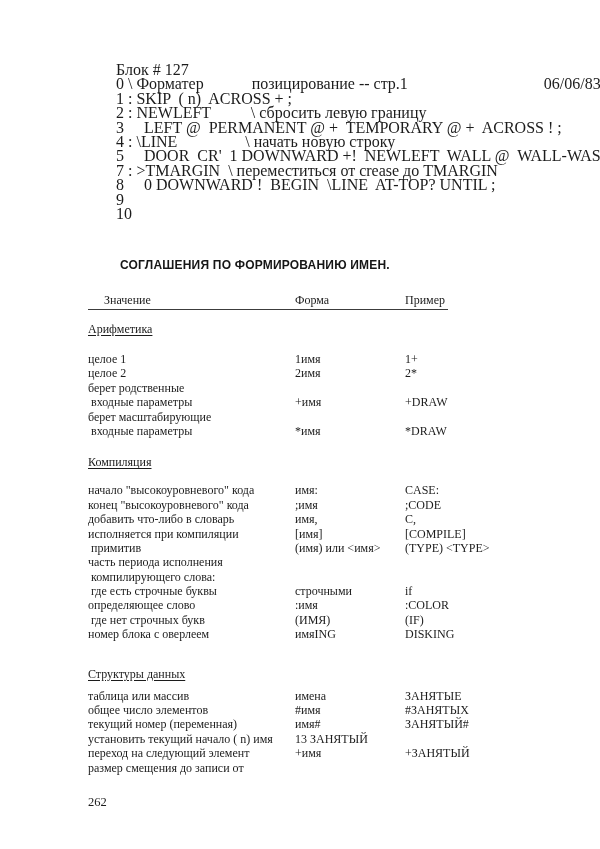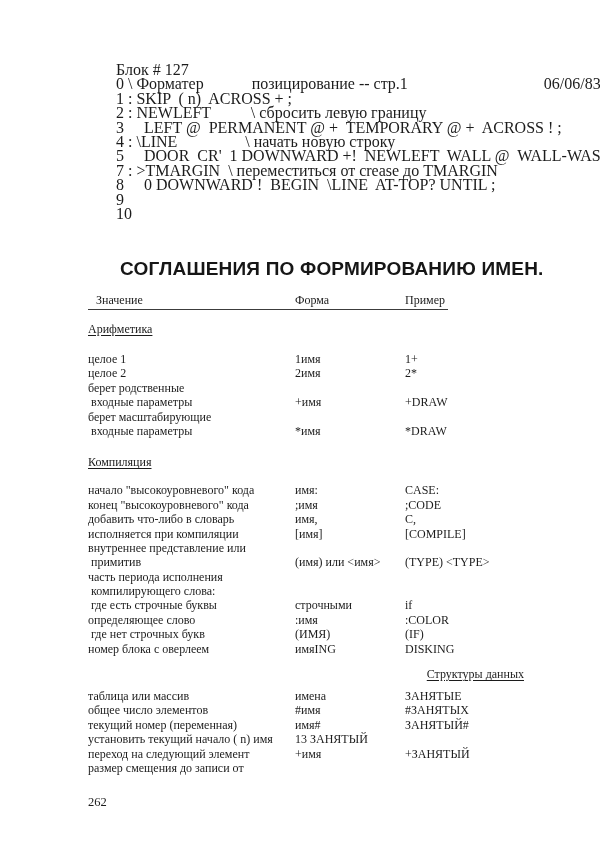--- a/index.html
+++ b/index.html
@@ -8,37 +8,37 @@
     font-family:"Liberation Serif", serif; color:#1c1c1c; overflow:hidden;
   }
   .page { position:absolute; inset:0; background:#ffffff; }
 
   .code { position:absolute; left:116px; top:63px; font-size:16px; line-height:14.4px; }
   .code-line { white-space:pre; min-height:14.4px; }
 
   .heading {
     position:absolute; left:120px; top:258px;
     font-family:"Liberation Sans", sans-serif; font-weight:bold;
-    font-size:19px; letter-spacing:0.2px; color:#161616;
+    font-size:12px; letter-spacing:0.2px; color:#161616;
   }
 
   .table { position:absolute; left:88px; top:293px; width:436px; font-size:12px; }
   .thead { position:relative; height:16px; width:360px; border-bottom:1.2px solid #3c3c3c; }
   .thead span { position:absolute; top:0; white-space:pre; }
-  .th0 { left:8px; } .th1 { left:207px; } .th2 { left:317px; }
+  .th0 { left:16px; } .th1 { left:207px; } .th2 { left:317px; }
 
   .section-title { text-decoration:underline; text-underline-offset:2px; }
   .rows {}
   .row { position:relative; height:14.4px; }
   .c { position:absolute; top:0; white-space:pre; }
   .c0 { left:0; } .c1 { left:207px; } .c2 { left:317px; }
 
   .section:nth-child(1) { margin-top:12px; }
   .section:nth-child(2) { margin-top:17px; }
-  .section:nth-child(3) { margin-top:11px;text-align:right; }
+  .section:nth-child(3) { margin-top:25px; }
   .section:nth-child(1) .rows { margin-top:15px; }
   .section:nth-child(2) .rows { margin-top:13px; }
   .section:nth-child(3) .rows { margin-top:7px; }
 
   .page-number { position:absolute; left:88px; top:795px; font-size:12.5px; }
 </style>
 </head>
 <body>
 
 <div class="page">
@@ -120,25 +120,20 @@
               <span class="c c0">добавить что-либо в словарь</span>
               <span class="c c1">имя,</span>
               <span class="c c2">C,</span>
             </div>
             <div class="row">
               <span class="c c0">исполняется при компиляции</span>
               <span class="c c1">[имя]</span>
               <span class="c c2">[COMPILE]</span>
             </div>
             <div class="row">
-              <span class="c c0">внутреннее представление или</span>
-              <span class="c c1"></span>
-              <span class="c c2"></span>
-            </div>
-            <div class="row">
               <span class="c c0"> примитив</span>
               <span class="c c1">(имя) или &lt;имя&gt;</span>
               <span class="c c2">(TYPE) &lt;TYPE&gt;</span>
             </div>
             <div class="row">
               <span class="c c0">часть периода исполнения</span>
               <span class="c c1"></span>
               <span class="c c2"></span>
             </div>
             <div class="row">

